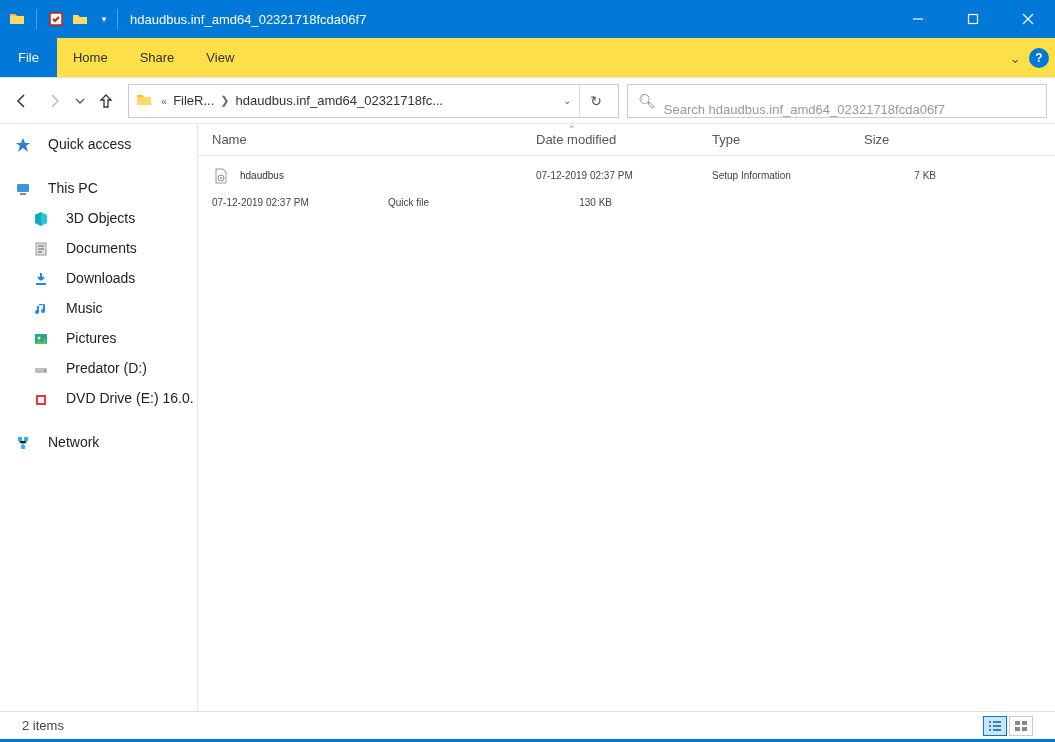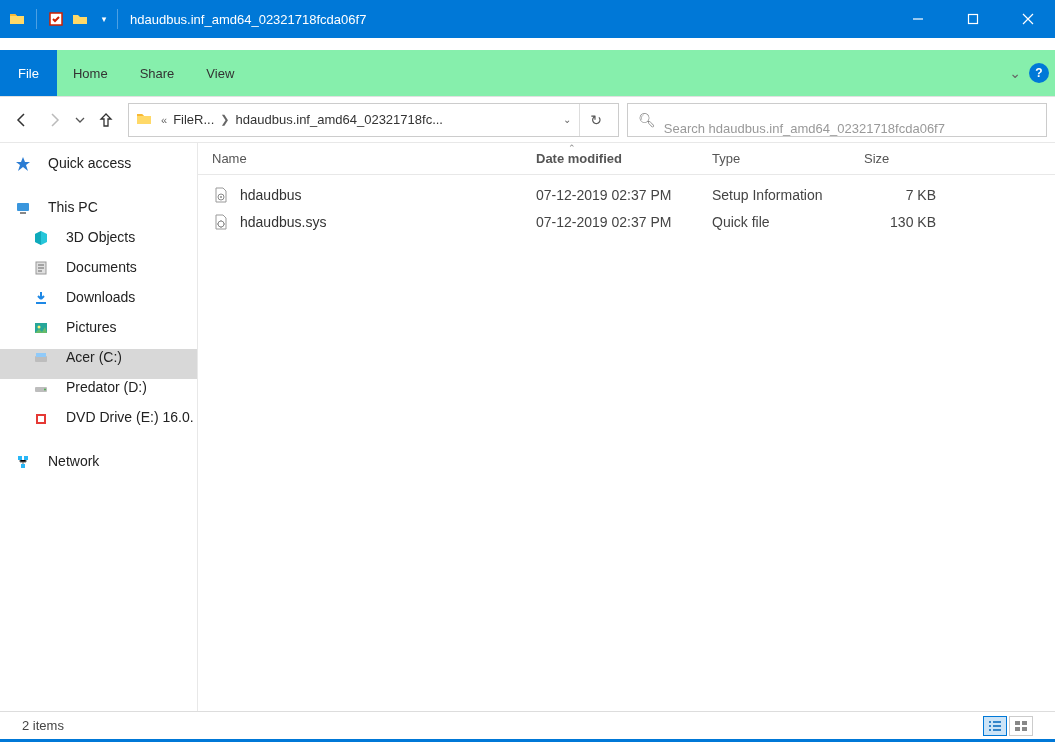--- a/index.html
+++ b/index.html
@@ -8,21 +8,21 @@
     
     .titlebar { height: 38px; background: #0078d7; color: #fff; display: flex; align-items: center; }
     .titlebar-icons { display: flex; align-items: center; padding-left: 8px; gap: 6px; }
     .titlebar-icons .ticon { width: 18px; height: 18px; display: flex; align-items: center; justify-content: center; }
     .titlebar-divider { width: 1px; height: 20px; background: rgba(255,255,255,0.3); margin: 0 4px; }
     .titlebar-title { padding-left: 8px; font-size: 13px; flex: 1; }
     .titlebar-buttons { display: flex; height: 100%; }
     .titlebar-btn { width: 55px; height: 38px; display: flex; align-items: center; justify-content: center; cursor: default; }
     
     
-    .ribbon { height: 47px; background: #86efac; display: flex; align-items: stretch; border-bottom: 1px solid #e1e1e1; margin-top: 12px; }
+    .ribbon { height: 40px; background: #fde047; display: flex; align-items: stretch; border-bottom: 1px solid #e1e1e1; }
     .ribbon-file { background: #0078d7; color: #fff; padding: 0 18px; display: flex; align-items: center; font-size: 13px; }
     .ribbon-tab { padding: 0 16px; display: flex; align-items: center; color: #333; font-size: 13px; cursor: default; }
     .ribbon-right { margin-left: auto; display: flex; align-items: center; padding-right: 6px; gap: 8px; }
     .ribbon-chevron { color: #666; font-size: 14px; }
     .ribbon-help { width: 20px; height: 20px; background: #0078d7; border-radius: 50%; color: #fff; display: flex; align-items: center; justify-content: center; font-size: 12px; font-weight: bold; }
     
     
     .navbar { height: 46px; display: flex; align-items: center; padding: 0 8px; gap: 4px; border-bottom: 1px solid #e8e8e8; }
     .nav-btn { width: 28px; height: 28px; display: flex; align-items: center; justify-content: center; color: #333; border-radius: 2px; }
     .nav-btn.disabled { color: #aaa; }
@@ -47,27 +47,27 @@
     .side-item .sicon { width: 18px; height: 18px; display: flex; align-items: center; justify-content: center; }
     .side-item.sub { padding-left: 32px; }
     .side-item.selected { background: #d8d8d8; }
     .side-spacer { height: 14px; }
     
     
     .content { flex: 1; display: flex; flex-direction: column; }
     .col-headers { height: 32px; display: flex; align-items: center; border-bottom: 1px solid #e8e8e8; color: #555; font-size: 13px; }
     .col { padding-left: 14px; display: flex; align-items: center; height: 100%; }
     .col.name { width: 324px; }
-    .col.date { width: 176px; font-weight: bold; }
+    .col.date { width: 176px; }
     .col.type { width: 152px; }
     .col.size { width: 100px; justify-content: flex-start; text-align: right; }
     .sort-caret { margin: 0 auto; color: #888; font-size: 9px; position: absolute; top: 0; left: 370px; }
     .col-headers { position: relative; }
     .file-rows { flex: 1; padding-top: 6px; }
-    .file-row { height: 27px; display: flex; align-items: center; font-size: 14px; color: #333; }
+    .file-row { height: 27px; display: flex; align-items: center; font-size: 10px; color: #333; }
     .cell { padding-left: 14px; }
     .cell.name { width: 324px; display: flex; align-items: center; gap: 10px; }
     .cell.date { width: 176px; color: #444; }
     .cell.type { width: 152px; color: #444; }
     .cell.size { width: 100px; text-align: right; padding-right: 14px; color: #444; }
     .file-icon { width: 18px; height: 18px; display: flex; align-items: center; justify-content: center; }
     
     
     .statusbar { height: 28px; border-top: 1px solid #ddd; display: flex; align-items: center; padding: 0 22px; font-size: 13px; color: #444; }
     .status-right { margin-left: auto; display: flex; gap: 2px; }
@@ -220,35 +220,34 @@
           <svg width="16" height="16" viewBox="0 0 16 16">
             <path fill="#1e88e5" d="M8 2v7m0 0l-3-3m3 3l3-3" stroke="#1e88e5" stroke-width="2"></path>
             <rect x="3" y="12" width="10" height="2" fill="#1e88e5"></rect>
           </svg>
         </span>
       <span>Downloads</span>
     </div>
     <div class="side-item sub">
       <span class="sicon">
           <svg width="16" height="16" viewBox="0 0 16 16">
+            <path fill="#1e88e5" d="M6 3v8a2 2 0 11-2-2V5l8-2v7a2 2 0 11-2-2V3z"></path>
+          </svg>
+        </span>
+      <span>Music</span>
+    </div>
+    <div class="side-item sub">
+      <span class="sicon">
+          <svg width="16" height="16" viewBox="0 0 16 16">
             <rect x="2" y="3" width="12" height="10" fill="#26a69a"></rect>
             <circle cx="6" cy="7" r="1.5" fill="#fff176"></circle>
             <path fill="#66bb6a" d="M2 13l4-4 3 3 3-5 2 6z"></path>
           </svg>
         </span>
       <span>Pictures</span>
-    </div>
-    <div class="side-item sub selected">
-      <span class="sicon">
-          <svg width="16" height="16" viewBox="0 0 16 16">
-            <rect x="2" y="6" width="12" height="6" rx="1" fill="#bdbdbd"></rect>
-            <rect x="3" y="3" width="10" height="4" fill="#90caf9"></rect>
-          </svg>
-        </span>
-      <span>Acer (C:)</span>
     </div>
     <div class="side-item sub">
       <span class="sicon">
           <svg width="16" height="16" viewBox="0 0 16 16">
             <rect x="2" y="7" width="12" height="5" rx="1" fill="#bdbdbd"></rect>
             <circle cx="12" cy="9.5" r="1" fill="#4caf50"></circle>
           </svg>
         </span>
       <span>Predator (D:)</span>
     </div>
@@ -301,30 +300,20 @@
                 <circle cx="8" cy="10" r="1" fill="#888"></circle>
               </svg>
             </span>
           <span>hdaudbus</span>
         </div>
         <div class="cell date">07-12-2019 02:37 PM</div>
         <div class="cell type">Setup Information</div>
         <div class="cell size">7 KB</div>
       </div>
       <div class="file-row">
-        <div class="cell name">
-          <span class="file-icon">
-              <svg width="16" height="16" viewBox="0 0 16 16">
-                <path fill="#fff" stroke="#999" d="M3 1h7l3 3v11H3z"></path>
-                <circle cx="8" cy="10" r="3" fill="none" stroke="#888"></circle>
-                <path d="M8 7v-1M8 14v-1M5 10h-1M12 10h-1" stroke="#888"></path>
-              </svg>
-            </span>
-          <span>hdaudbus.sys</span>
-        </div>
         <div class="cell date">07-12-2019 02:37 PM</div>
         <div class="cell type">Quick file</div>
         <div class="cell size">130 KB</div>
       </div>
     </div>
   </div>
 </div>
 
 <div class="statusbar">
   <span>2 items</span>

